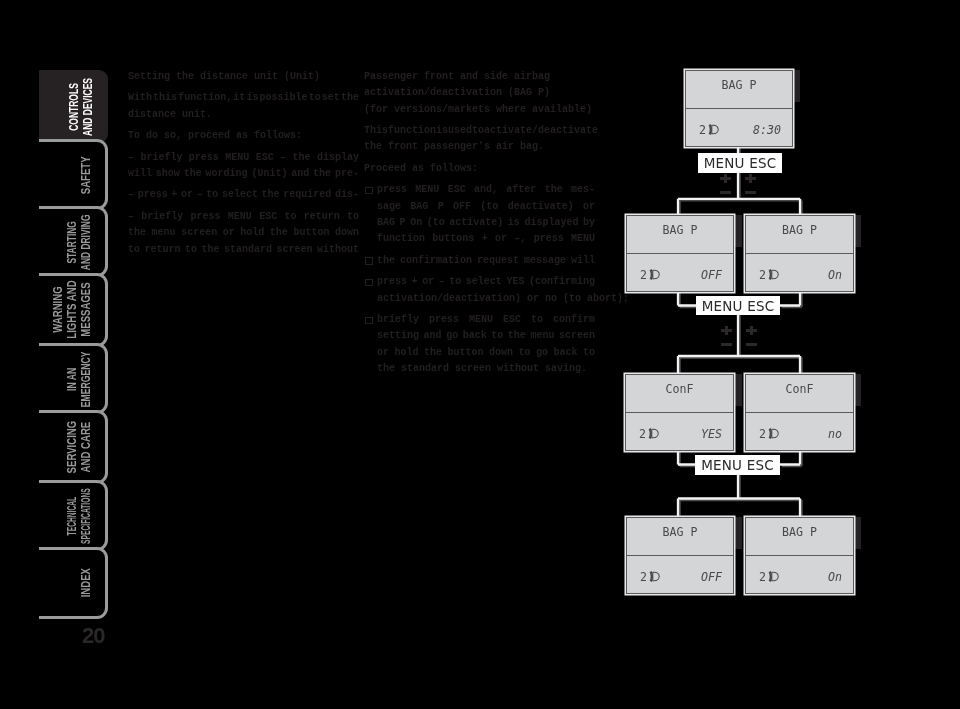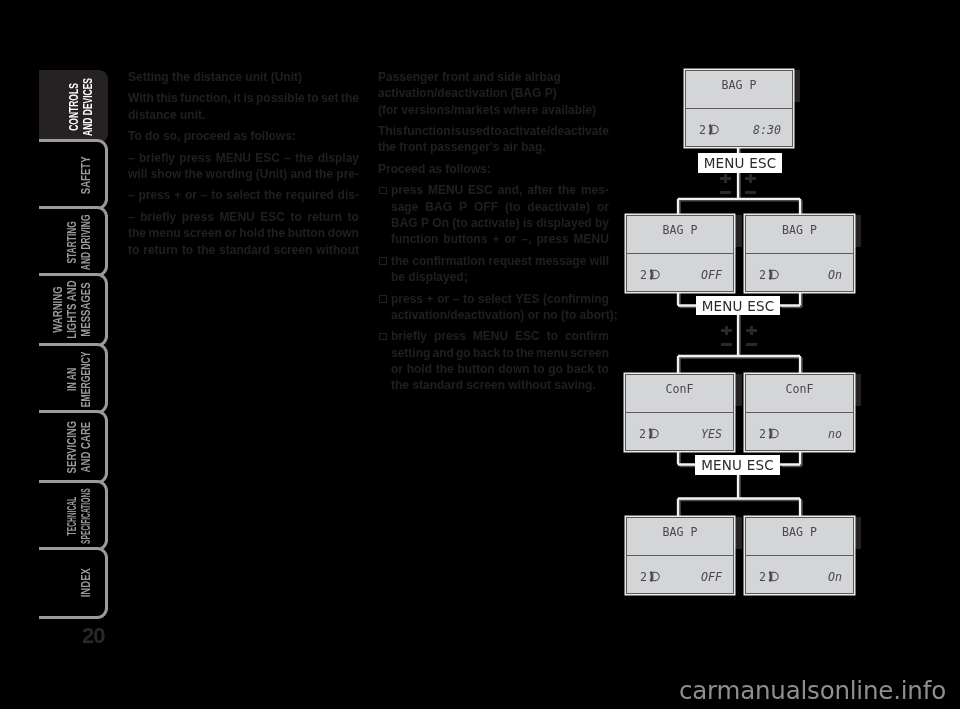--- a/index.html
+++ b/index.html
@@ -21,22 +21,22 @@
        display:flex;align-items:flex-end;justify-content:center;}
   .tab .lbl > span{display:block;transform-origin:50% 100%;
        white-space:nowrap;font-weight:bold;line-height:1.18;
        text-align:center;letter-spacing:0px;font-size:12px;
        font-family:"Liberation Sans",sans-serif;}
   .tab .lbl em{font-style:normal;}
   .tab-active .lbl{color:#ffffff;}
   .tab-idle .lbl{color:#9a9b9d;}
 
   
-  .col{position:absolute;color:#231f20;font-size:12px;line-height:16.35px;
-       font-weight:bold;font-family:Liberation Sans, sans-serif;}
+  .col{position:absolute;color:#231f20;font-size:10px;line-height:16.35px;
+       font-weight:bold;font-family:Liberation Mono, monospace;}
   .para{margin:0 0 5.1px 0;position:relative;box-sizing:border-box;}
   .ln{display:block;white-space:nowrap;}
   .ln.just{display:flex;justify-content:space-between;}
   .bul{padding-left:13px;}
   .bul .sq{position:absolute;left:0.5px;top:4.6px;width:8px;height:7.4px;
            border:1.6px solid #231f20;box-sizing:border-box;}
 
   
   #wires{position:absolute;left:0;top:0;pointer-events:none;}
   .knob{position:absolute;background:#262223;}
@@ -199,21 +199,21 @@
           <span>return</span>
           <span>to</span>
           <span>the</span>
           <span>standard</span>
           <span>screen</span>
           <span>without</span>
         </div>
       </div>
     </div>
 
-  <div class="col colR" style="left:378px;top:69px;width:231px">
+  <div class="col colR" style="left:364px;top:69px;width:231px">
       <div class="para h">
         <div class="ln">Passenger front and side airbag</div>
         <div class="ln">activation/deactivation (BAG P)</div>
         <div class="ln">(for versions/markets where available)</div>
       </div>
       <div class="para">
         <div class="ln just">
           <span>This</span>
           <span>function</span>
           <span>is</span>
@@ -268,21 +268,20 @@
       </div>
       <div class="para bul">
         <span class="sq"></span>
         <div class="ln just">
           <span>the</span>
           <span>confirmation</span>
           <span>request</span>
           <span>message</span>
           <span>will</span>
         </div>
-        <div class="ln">be displayed;</div>
       </div>
       <div class="para bul">
         <span class="sq"></span>
         <div class="ln just">
           <span>press</span>
           <span>+</span>
           <span>or</span>
           <span>–</span>
           <span>to</span>
           <span>select</span>
@@ -459,14 +458,13 @@
         </div>
         <div class="pm minus" style="left: 721px; top: 343px;">
           <i class="bar h"></i>
         </div>
         <div class="pm minus" style="left: 746px; top: 343px;">
           <i class="bar h"></i>
         </div>
       </div>
   </div>
 
-  <div class="wm">carmanualsonline.info</div>
 </div>
 
 </body></html>

